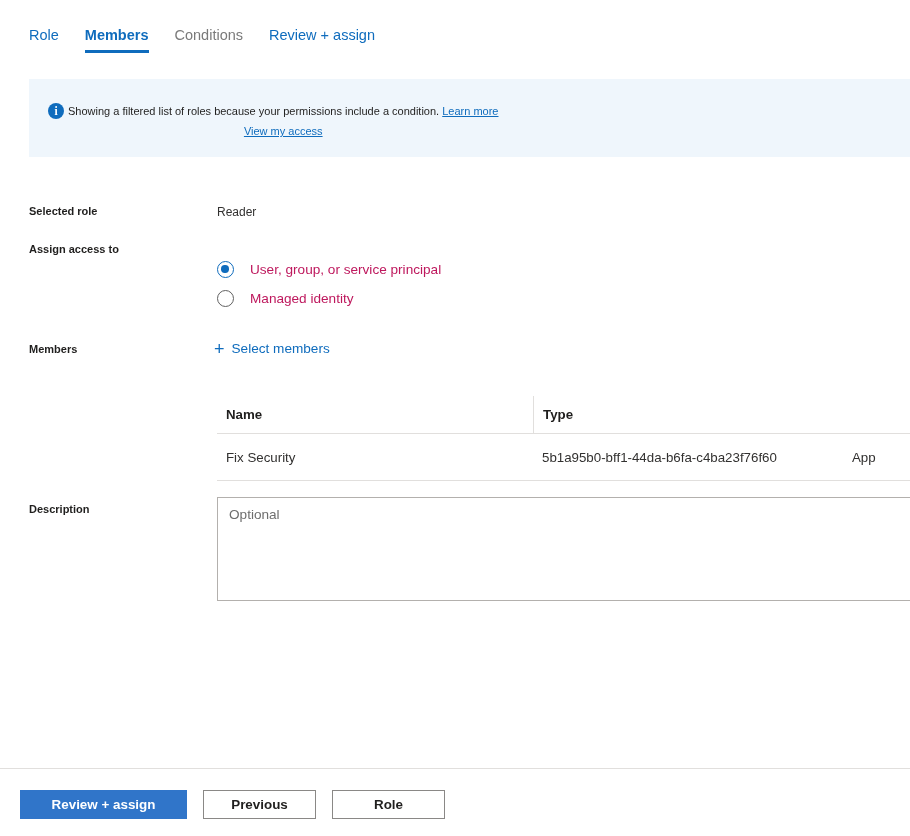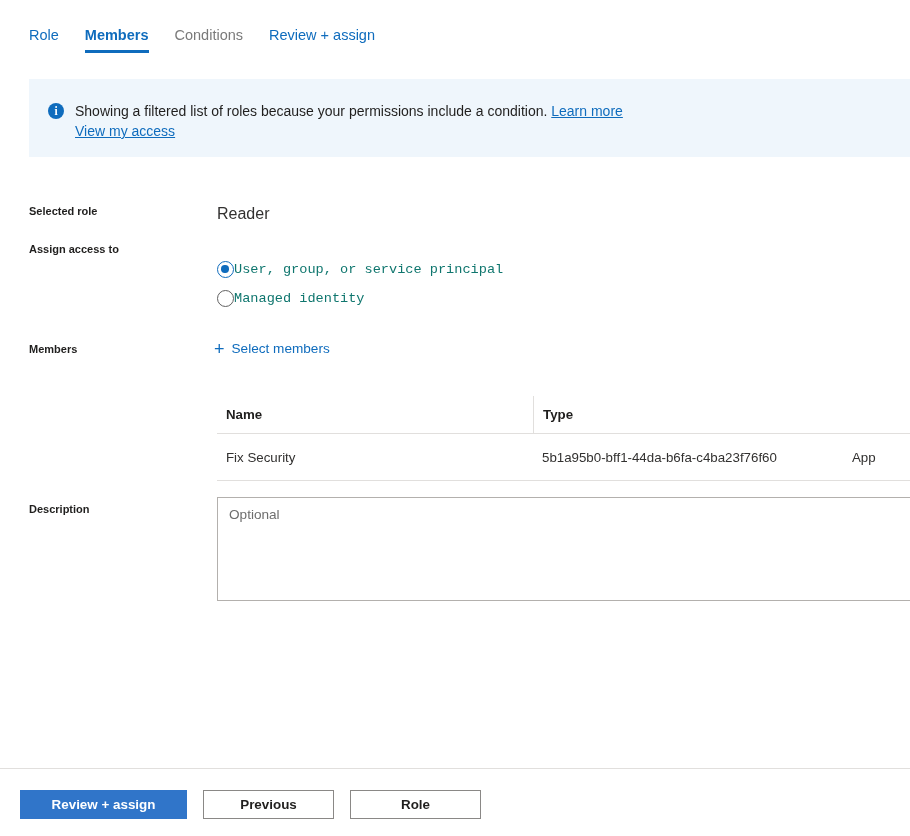--- a/index.html
+++ b/index.html
@@ -69,44 +69,45 @@
     background: #0f6cbd;
     color: #ffffff;
     font-size: 11.5px;
     font-weight: bold;
     font-family: "Liberation Serif", serif;
     line-height: 16px;
     text-align: center;
     margin-top: 2px;
   }
   .banner-text {
-    margin-left: 11px;
-    font-size: 14px;
+    margin-left: 4px;
+    font-size: 11px;
     line-height: 20px;
     color: #201f1e;
+    text-align: center;
   }
   .banner-text a {
     color: #0f6cbd;
     text-decoration: underline;
   }
   .banner-line2 { display: block; }
 
   
   .form { position: absolute; top: 0; left: 0; right: 0; }
   .row-label {
     position: absolute;
     left: 29px;
     font-size: 11px;
     font-weight: bold;
     color: #201f1e;
   }
   .row-value {
     position: absolute;
     left: 217px;
-    font-size: 16px;
+    font-size: 12px;
     color: #323130;
   }
 
   #lbl-selected-role { top: 205px; }
   #val-selected-role { top: 205px; }
 
   #lbl-assign-access { top: 243px; }
   .radio-group { position: absolute; left: 217px; top: 255px; }
   .radio-item {
     display: flex;
@@ -128,24 +129,23 @@
   }
   .radio-item.checked .radio-mark::after {
     content: "";
     position: absolute;
     left: 3.4px; top: 3.4px;
     width: 7.4px; height: 7.4px;
     border-radius: 50%;
     background: #0f6cbd;
   }
   .radio-label {
-    margin-left: 0;
+    margin-left: 16px;
     font-size: 13.6px;
-    color: #0f766e;
-    font-family: Liberation Mono, monospace;
+    color: #be185d;
   }
 
   #lbl-members { top: 343px; }
   .select-members {
     position: absolute;
     left: 214px;
     top: 341px;
     display: flex;
     align-items: center;
     color: #0f6cbd;
@@ -234,21 +234,21 @@
     background: #ffffff;
     color: #201f1e;
     padding: 0 10px;
   }
   .btn.primary {
     background: #3075c9;
     border-color: #3075c9;
     color: #ffffff;
     width: 167px;
   }
-  .btn.secondary { width: 131px; }
+  .btn.secondary { width: 113px; }
 </style>
 </head>
 <body>
 
 <div class="tabstrip">
   <div class="tab">Role</div>
   <div class="tab active">Members</div>
   <div class="tab disabled">Conditions</div>
   <div class="tab">Review + assign</div>
 </div>

